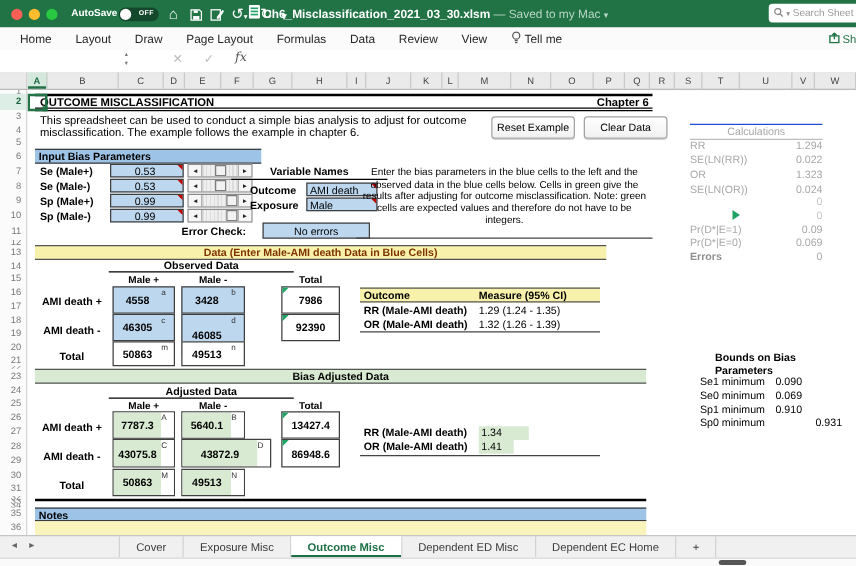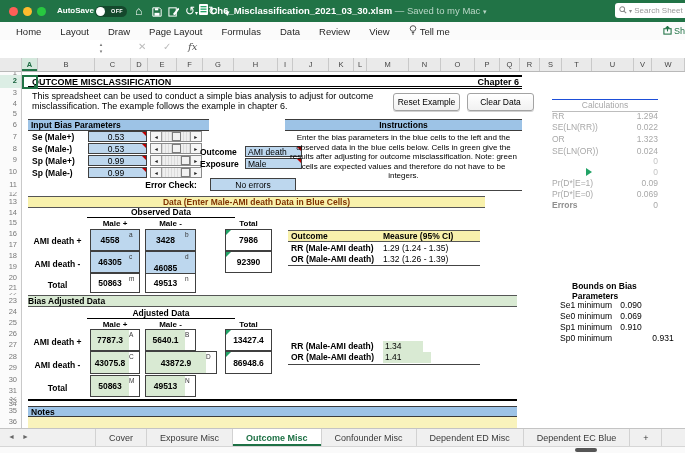--- a/index.html
+++ b/index.html
@@ -65,21 +65,21 @@
   .sp-btn{width:11px;font-size:5px;color:#222;display:flex;align-items:center;justify-content:center;background:#f6f6f6;}
   .sp-l{border-right:1px solid #9a9a9a;}
   .sp-r{border-left:1px solid #9a9a9a;}
   .sp-track{position:relative;width:29px;background:repeating-linear-gradient(90deg,#dcdcdc 0 1px,#efefef 1px 3px);}
   .sp-thumb{position:absolute;top:0;width:9px;height:100%;background:#f2f2f2;border:1px solid #7d7d7d;box-sizing:border-box;}
 
   .graytxt{color:#a8a8a8;}
   .calcrow{position:absolute;width:106px;display:flex;justify-content:space-between;color:#a8a8a8;font-size:8.5px;}
 
   .ybanner{background:#f8f1ac;border-top:1px solid #555;border-bottom:1px solid #555;color:#7f3300;font-weight:700;text-align:center;font-size:8.5px;line-height:10px;box-sizing:border-box;}
-  .gbanner{background:#d9ead3;border-top:1px solid #555;border-bottom:1px solid #555;color:#000;font-weight:700;text-align:left;font-size:8.5px;line-height:10px;box-sizing:border-box;}
+  .gbanner{background:#d9ead3;border-top:1px solid #555;border-bottom:1px solid #555;color:#000;font-weight:700;text-align:center;font-size:8.5px;line-height:10px;box-sizing:border-box;}
 
   .dcell{position:absolute;border:1px solid #404040;box-sizing:border-box;display:flex;}
   .dval{flex:1;display:flex;align-items:center;justify-content:center;font-weight:700;font-size:8.5px;}
   .dletter{width:10px;font-size:6.5px;color:#333;padding-top:1px;text-align:left;}
   .bg-blue{background:#bdd7ee;}
   .bg-green{background:#d9ead3;}
   .bg-white{background:#fff;}
 
   .mhead{position:absolute;height:12px;border-top:1px solid #555;border-bottom:1px solid #555;box-sizing:border-box;font-weight:700;font-size:8.5px;line-height:10px;}
   .mrow{position:absolute;font-size:8.5px;height:11px;line-height:11px;}
@@ -291,29 +291,29 @@
     <div class="abs b" style="left:10px;top:96px;">Sp (Male-)</div>
     <div class="bluecell redcorner r" style="left:66px;top:95px;width:59px;height:11px;padding-right:3px;box-sizing:border-box;">0.99</div>
     <div class="spinner" style="left:128px;top:95px;width:52px;height:11px;">
       <div class="sp-btn sp-l">◄</div>
       <div class="sp-track">
           <div class="sp-thumb" style="left: 19px;"></div>
         </div>
       <div class="sp-btn sp-r">►</div>
     </div>
 
+    <div class="abs b c" style="left:163px;top:60px;width:125px;height:11px;border-bottom:1px solid #000;">Variable Names</div>
     <div class="abs b" style="left:178px;top:75px;">Outcome</div>
     <div class="bluecell redcorner" style="left:223px;top:74px;width:57px;height:11px;padding-left:2px;box-sizing:border-box;">AMI death</div>
     <div class="abs b" style="left:178px;top:87px;">Exposure</div>
     <div class="bluecell redcorner" style="left:223px;top:86px;width:57px;height:11px;padding-left:2px;box-sizing:border-box;">Male</div>
 
     <div class="abs b r" style="left:98px;top:108px;width:102px;">Error Check:</div>
     <div class="bluecell c" style="left:188px;top:106px;width:86px;height:13px;line-height:12px;">No errors</div>
 
-    <div class="bluebar abs c" style="left:263px;top:47px;width:237px;height:12px;">Instructions</div>
     <div class="abs c" style="left:265px;top:61px;width:233px;font-size:8px;line-height:9.6px;">Enter the bias parameters in the blue cells to the left and the observed data in the blue cells below. Cells in green give the results after adjusting for outcome misclassification. Note: green cells are expected values and therefore do not have to be integers.</div>
     <div class="mline" style="left:263px;top:118px;width:237px;"></div>
 
     <div class="abs c graytxt" style="left:530px;top:27px;width:106px;height:11px;border-top:1px solid #1d4ed8;border-bottom:1px solid #bdbdbd;font-size:8.5px;">Calculations</div>
     <div class="calcrow" style="left:530px;top:39px;">
         <span>RR</span>
         <span>1.294</span>
       </div>
     <div class="calcrow" style="left:530px;top:50px;">
         <span>SE(LN(RR))</span>
@@ -448,21 +448,21 @@
         <div class="dval bg-green">49513</div>
         <div class="dletter bg-white">N</div>
       </div>
 
     <div class="mrow" style="left:266px;top:269px;width:192px;">
       <span class="b" style="padding-left:3px;">RR (Male-AMI death)</span>
       <span class="abs bg-green" style="left:95px;width:40px;height:11px;padding-left:2px;box-sizing:border-box;">1.34</span>
     </div>
     <div class="mrow" style="left:266px;top:280px;width:192px;">
       <span class="b" style="padding-left:3px;">OR (Male-AMI death)</span>
-      <span class="abs bg-green" style="left:95px;width:48px;height:11px;padding-left:2px;box-sizing:border-box;">1.41</span>
+      <span class="abs bg-green" style="left:95px;width:28px;height:11px;padding-left:2px;box-sizing:border-box;">1.41</span>
     </div>
     <div class="mline" style="left:266px;top:292px;width:192px;"></div>
 
     <div class="abs b" style="left:538px;top:209px;font-size:8.5px;padding-left:12px;">Bounds on Bias Parameters</div>
     <div class="abs" style="left:538px;top:228px;">Se1 minimum</div>
     <div class="abs r" style="left:578px;top:228px;width:62px;">0.090</div>
     <div class="abs" style="left:538px;top:239px;">Se0 minimum</div>
     <div class="abs r" style="left:578px;top:239px;width:62px;">0.069</div>
     <div class="abs" style="left:538px;top:250px;">Sp1 minimum</div>
     <div class="abs r" style="left:578px;top:250px;width:62px;">0.910</div>
@@ -474,23 +474,22 @@
     <div class="abs" style="left:6px;top:345px;width:489px;height:11px;background:#f9f3bc;"></div>
   </div>
 
   <div class="tabbar">
     <span class="navarrow" style="left:8px;">◄</span>
     <span class="navarrow" style="left:22px;">►</span>
     <div class="sheettabs">
         <div class="stab">Cover</div>
         <div class="stab">Exposure Misc</div>
         <div class="stab stab-active">Outcome Misc</div>
-        <div class="stab">Confounder Misc</div>
         <div class="stab">Dependent ED Misc</div>
-        <div class="stab">Dependent EC Blue</div>
+        <div class="stab">Dependent EC Home</div>
         <div class="stab">+</div>
       </div>
   </div>
   <div class="bottomstrip">
     <div class="scrollthumb"></div>
   </div>
 
 </div>
 
 </body></html>

